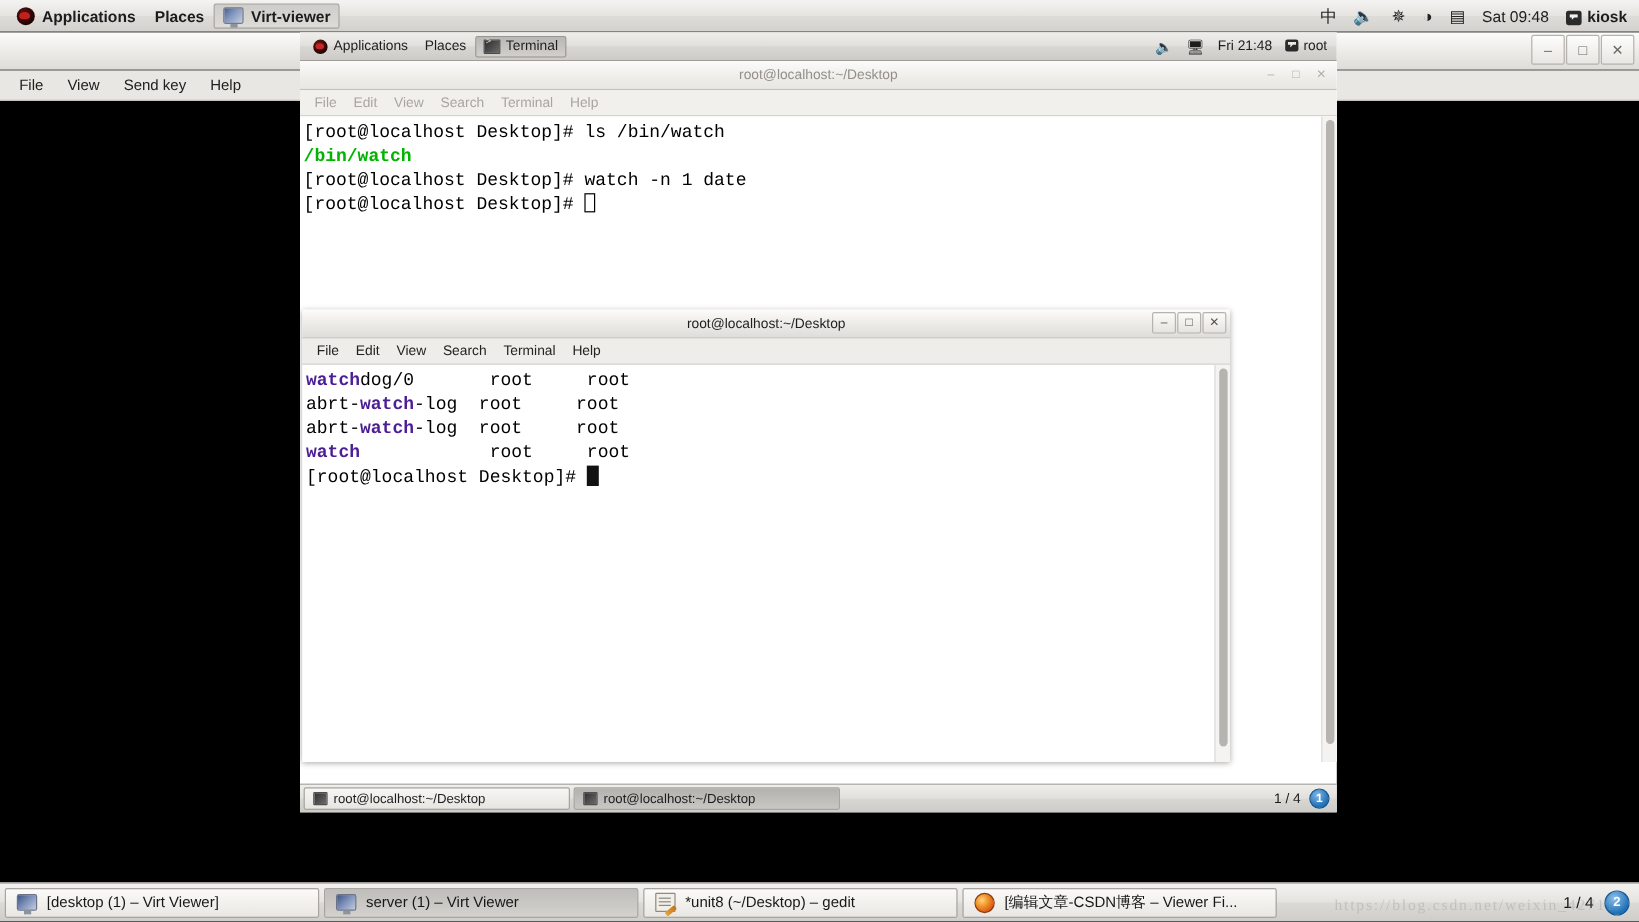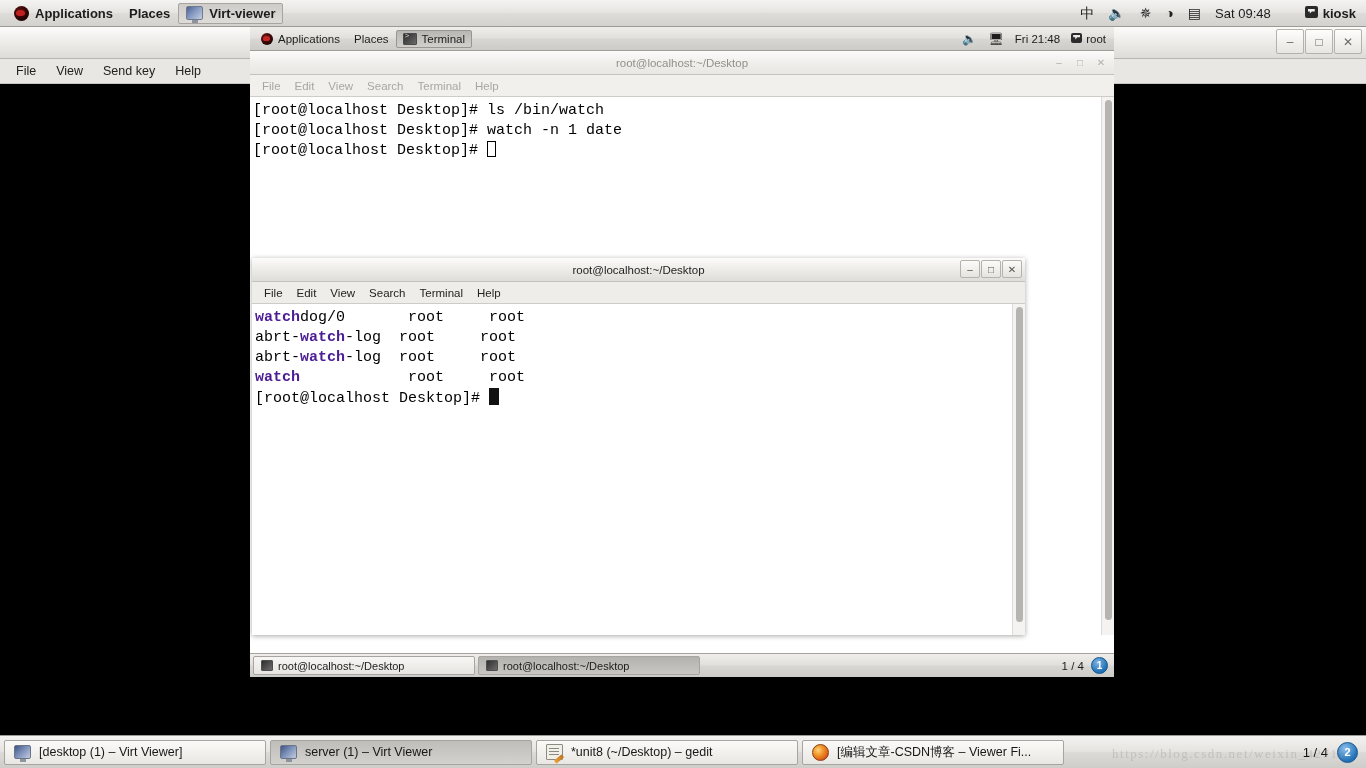--- a/index.html
+++ b/index.html
@@ -40,21 +40,21 @@
     border: 1px solid #6f7a8c; position: relative;
   }
   .monitor-ico::after{
     content:""; position:absolute; left:5px; bottom:-4px; width:6px; height:3px; background:#8d949d;
   }
   .host-panel-right {
     margin-left: auto; display: flex; align-items: center; gap: 14px;
     padding-right: 10px; font-size: 13px;
   }
   .host-panel-right .glyph { font-size: 14px; color: #222; line-height: 1; }
-  .kiosk-box { display:flex; align-items:flex-start; gap:5px; font-weight:bold;margin-left:20px;}
+  .kiosk-box { display:flex; align-items:flex-end; gap:5px; font-weight:bold;}
   .user-ico {
     width: 13px; height: 12px; background: #2b2b2b; border-radius: 2px;
     position: relative;
   }
   .user-ico::after{
     content:""; position:absolute; left:3px; top:3px; width:7px; height:5px; background:#f0f0ee;
     clip-path: polygon(0 0,100% 0,100% 60%,60% 60%,30% 100%,30% 60%,0 60%);
   }
 
   
@@ -348,20 +348,21 @@
         <span class="tm-item inactive">File</span>
         <span class="tm-item inactive">Edit</span>
         <span class="tm-item inactive">View</span>
         <span class="tm-item inactive">Search</span>
         <span class="tm-item inactive">Terminal</span>
         <span class="tm-item inactive">Help</span>
       </div>
       <div class="term-body" style="height:538px;">
         <div id="term-back-lines">
             <div class="tline"><span>[root@localhost Desktop]# ls /bin/watch</span></div>
+            <div class="tline"><span class="c-green">/bin/watch</span></div>
             <div class="tline"><span>[root@localhost Desktop]# watch -n 1 date</span></div>
             <div class="tline"><span>[root@localhost Desktop]# </span><span class="cursor-hollow"></span></div>
           </div>
         <div class="term-scroll">
           <div class="thumb" style="height:520px;"></div>
         </div>
       </div>
     </div>
 
     <div class="term-window" style="left:2px; top:231px; width:773px; height:377px; box-shadow:0 1px 5px rgba(0,0,0,0.35);">

